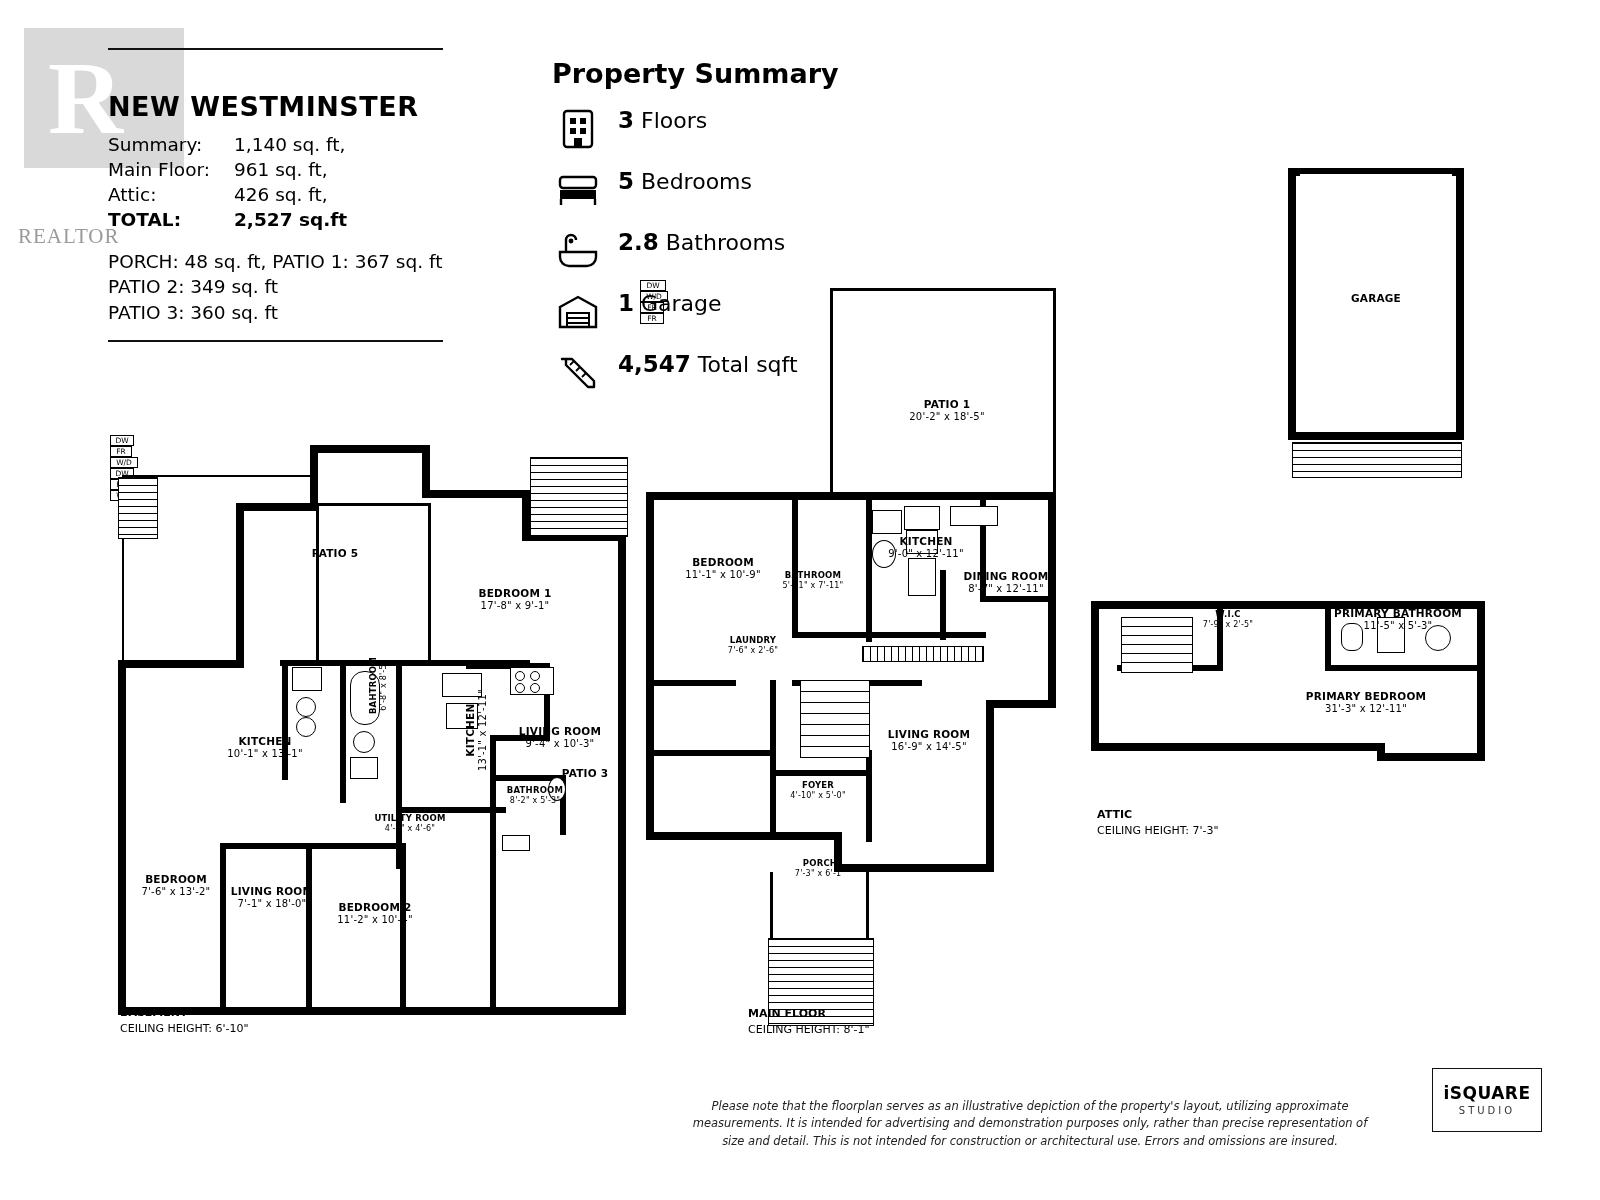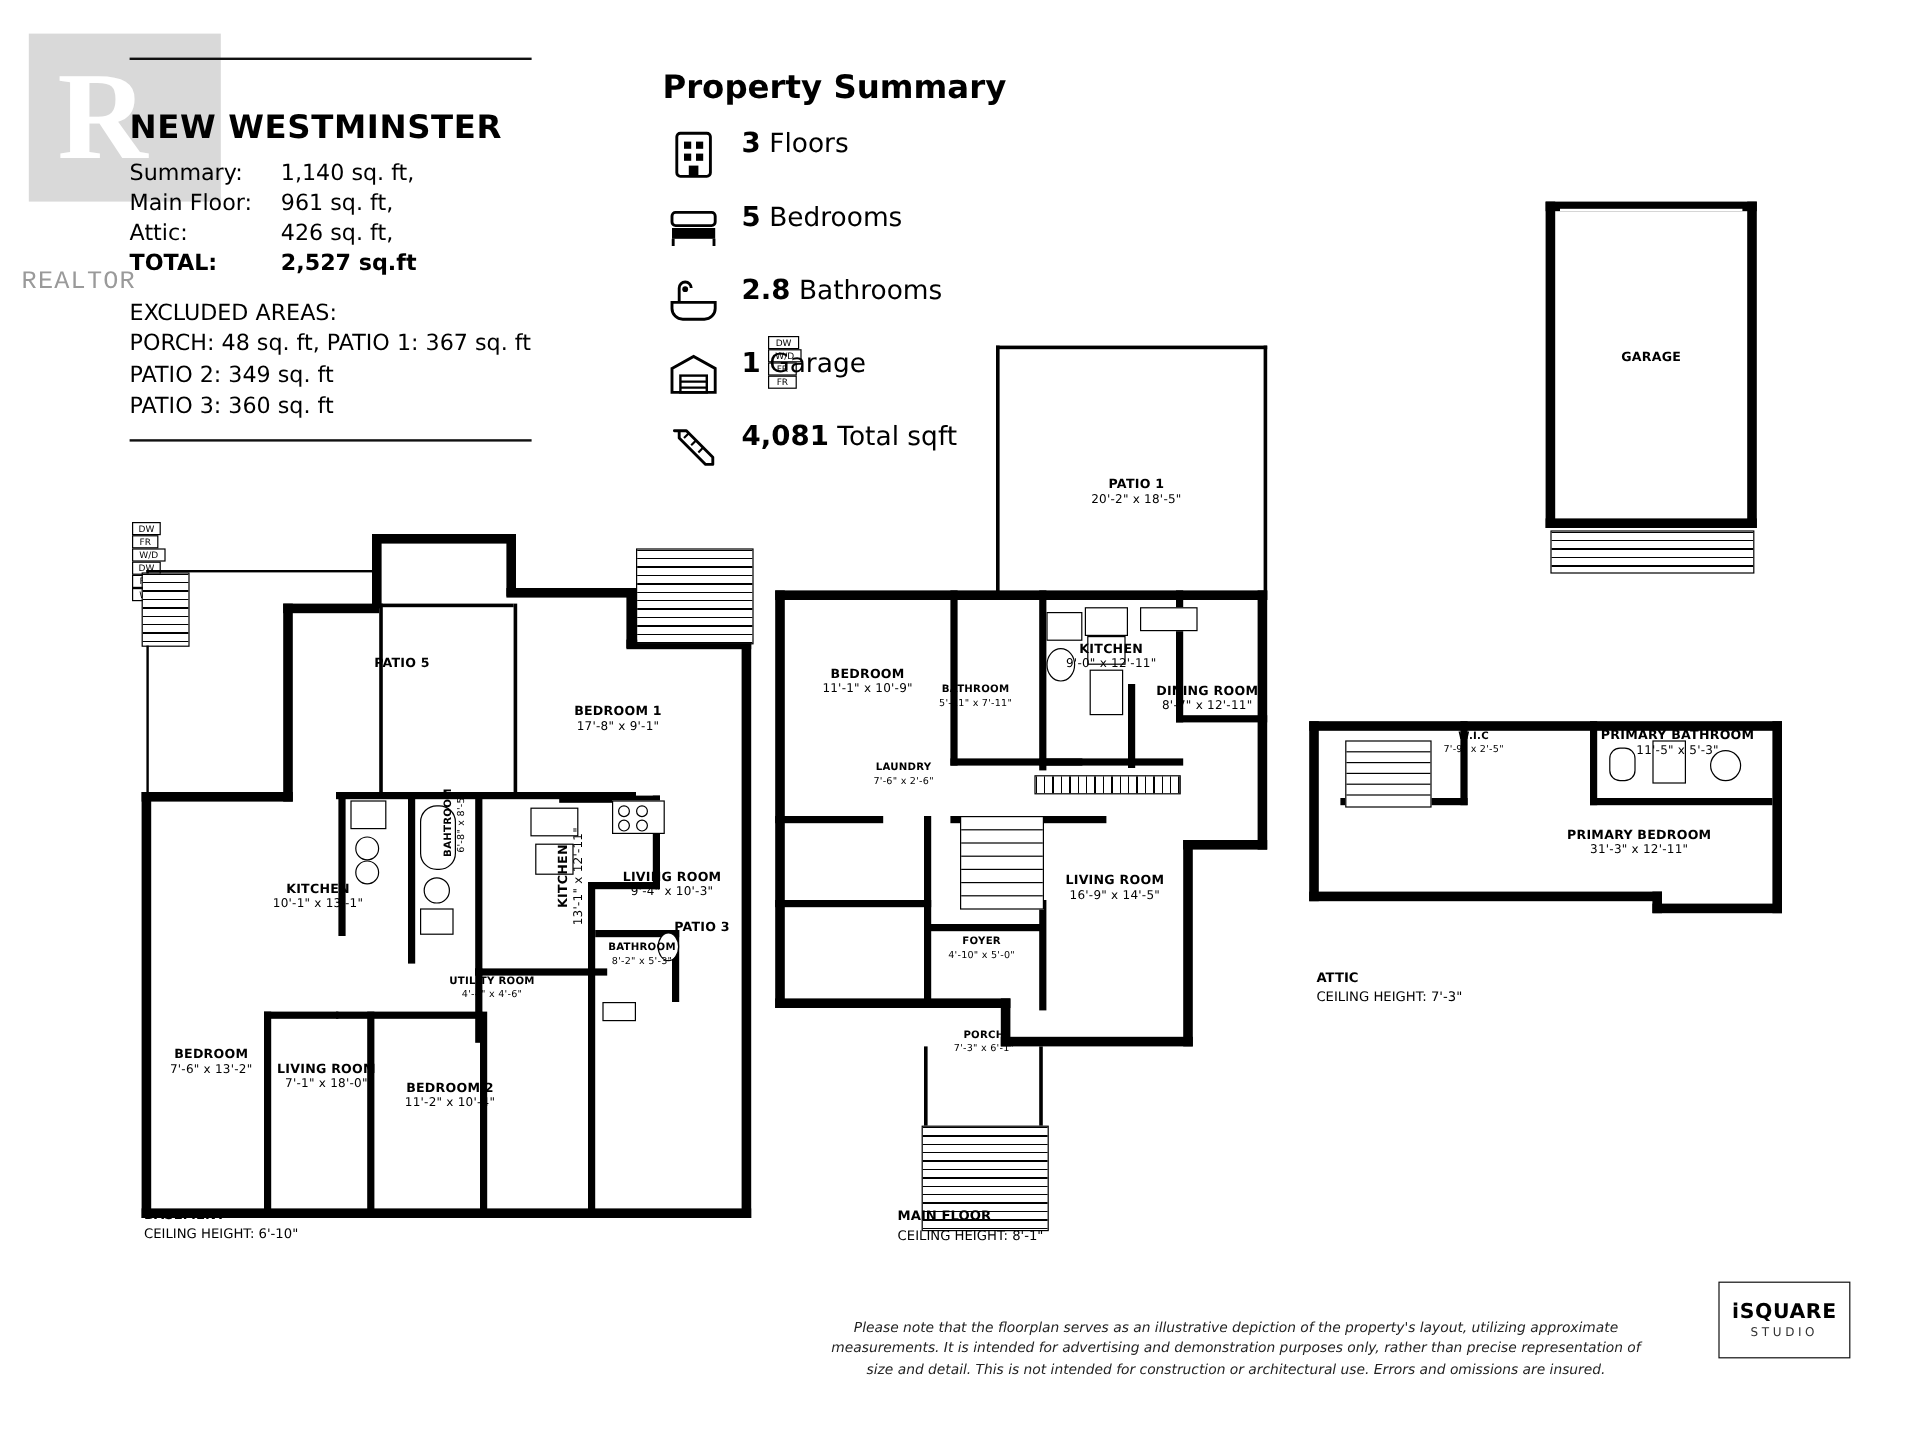--- a/index.html
+++ b/index.html
@@ -6,21 +6,21 @@
   body{
     width:1600px;height:1200px;position:relative;background:#ffffff;
     font-family:"DejaVu Sans", sans-serif;color:#000;overflow:hidden;
   }
   .abs{position:absolute;}
 
   
   #realtor-logo{left:18px;top:28px;width:170px;height:175px;}
   #realtor-logo .box{position:absolute;left:6px;top:0;width:160px;height:140px;background:#d9d9d9;}
   #realtor-logo .rglyph{position:absolute;left:30px;top:18px;font-size:104px;font-weight:bold;color:#fff;line-height:1;font-family:"Liberation Serif",serif;}
-  #realtor-logo .rword{position:absolute;left:0px;top:196px;font-size:21px;letter-spacing:1px;color:#9a9a9a;font-family:Liberation Mono, monospace;}
+  #realtor-logo .rword{position:absolute;left:0px;top:196px;font-size:21px;letter-spacing:1px;color:#9a9a9a;font-family:Liberation Serif, serif;}
 
   #title-block{left:108px;top:48px;width:370px;}
   #title-block .rule{border-top:2px solid #111;width:335px;margin-bottom:10px;}
   #title-block h1{margin:0;font-size:27px;line-height:1.16;font-weight:bold;letter-spacing:0.5px;font-family:"DejaVu Sans",sans-serif;}
   .areas{margin-top:10px;font-size:18.5px;line-height:1.35;}
   .areas .row{display:flex;}
   .areas .lbl{width:126px;}
   .areas .val{width:140px;}
   .areas .tot .lbl,.areas .tot .val{font-weight:bold;}
   .excluded{margin-top:16px;font-size:18.5px;line-height:1.4;}
@@ -85,21 +85,20 @@
     <div class="row">
       <div class="lbl">Attic:</div>
       <div class="val">426 sq. ft,</div>
     </div>
     <div class="row tot">
       <div class="lbl">TOTAL:</div>
       <div class="val">2,527 sq.ft</div>
     </div>
   </div>
   <div class="excluded">
-    <div>EXCLUDED AREAS:</div>
     <div>PORCH: 48 sq. ft, PATIO 1: 367 sq. ft</div>
     <div>PATIO 2: 349 sq. ft</div>
     <div>PATIO 3: 360 sq. ft</div>
   </div>
   <div class="rule-bottom"></div>
 </div>
 
 <div class="abs" id="summary">
   <h2>Property Summary</h2>
 
@@ -167,21 +166,21 @@
   <div class="sum-row">
     <div class="sum-icon">
       <svg width="44" height="40" viewBox="0 0 44 40">
           <path d="M6 6 h10 L38 28 v6 h-6 L10 12 V6 z" fill="none" stroke="#000" stroke-width="2.4" stroke-linejoin="round"></path>
           <line x1="14" y1="12" x2="18" y2="8" stroke="#000" stroke-width="1.8"></line>
           <line x1="20" y1="18" x2="24" y2="14" stroke="#000" stroke-width="1.8"></line>
           <line x1="26" y1="24" x2="30" y2="20" stroke="#000" stroke-width="1.8"></line>
         </svg>
     </div>
     <div class="sum-text">
-      <b>4,081</b>
+      <b>4,547</b>
       <span>Total sqft</span>
     </div>
   </div>
 </div>
 
 <div class="fp" id="basement" style="left:110px;top:435px;width:520px;height:580px;">
 
   <div class="w" style="left:8px;top:225px;width:8px;height:355px;"></div>
   <div class="w" style="left:8px;top:572px;width:508px;height:8px;"></div>
   <div class="w" style="left:508px;top:60px;width:8px;height:520px;"></div>

